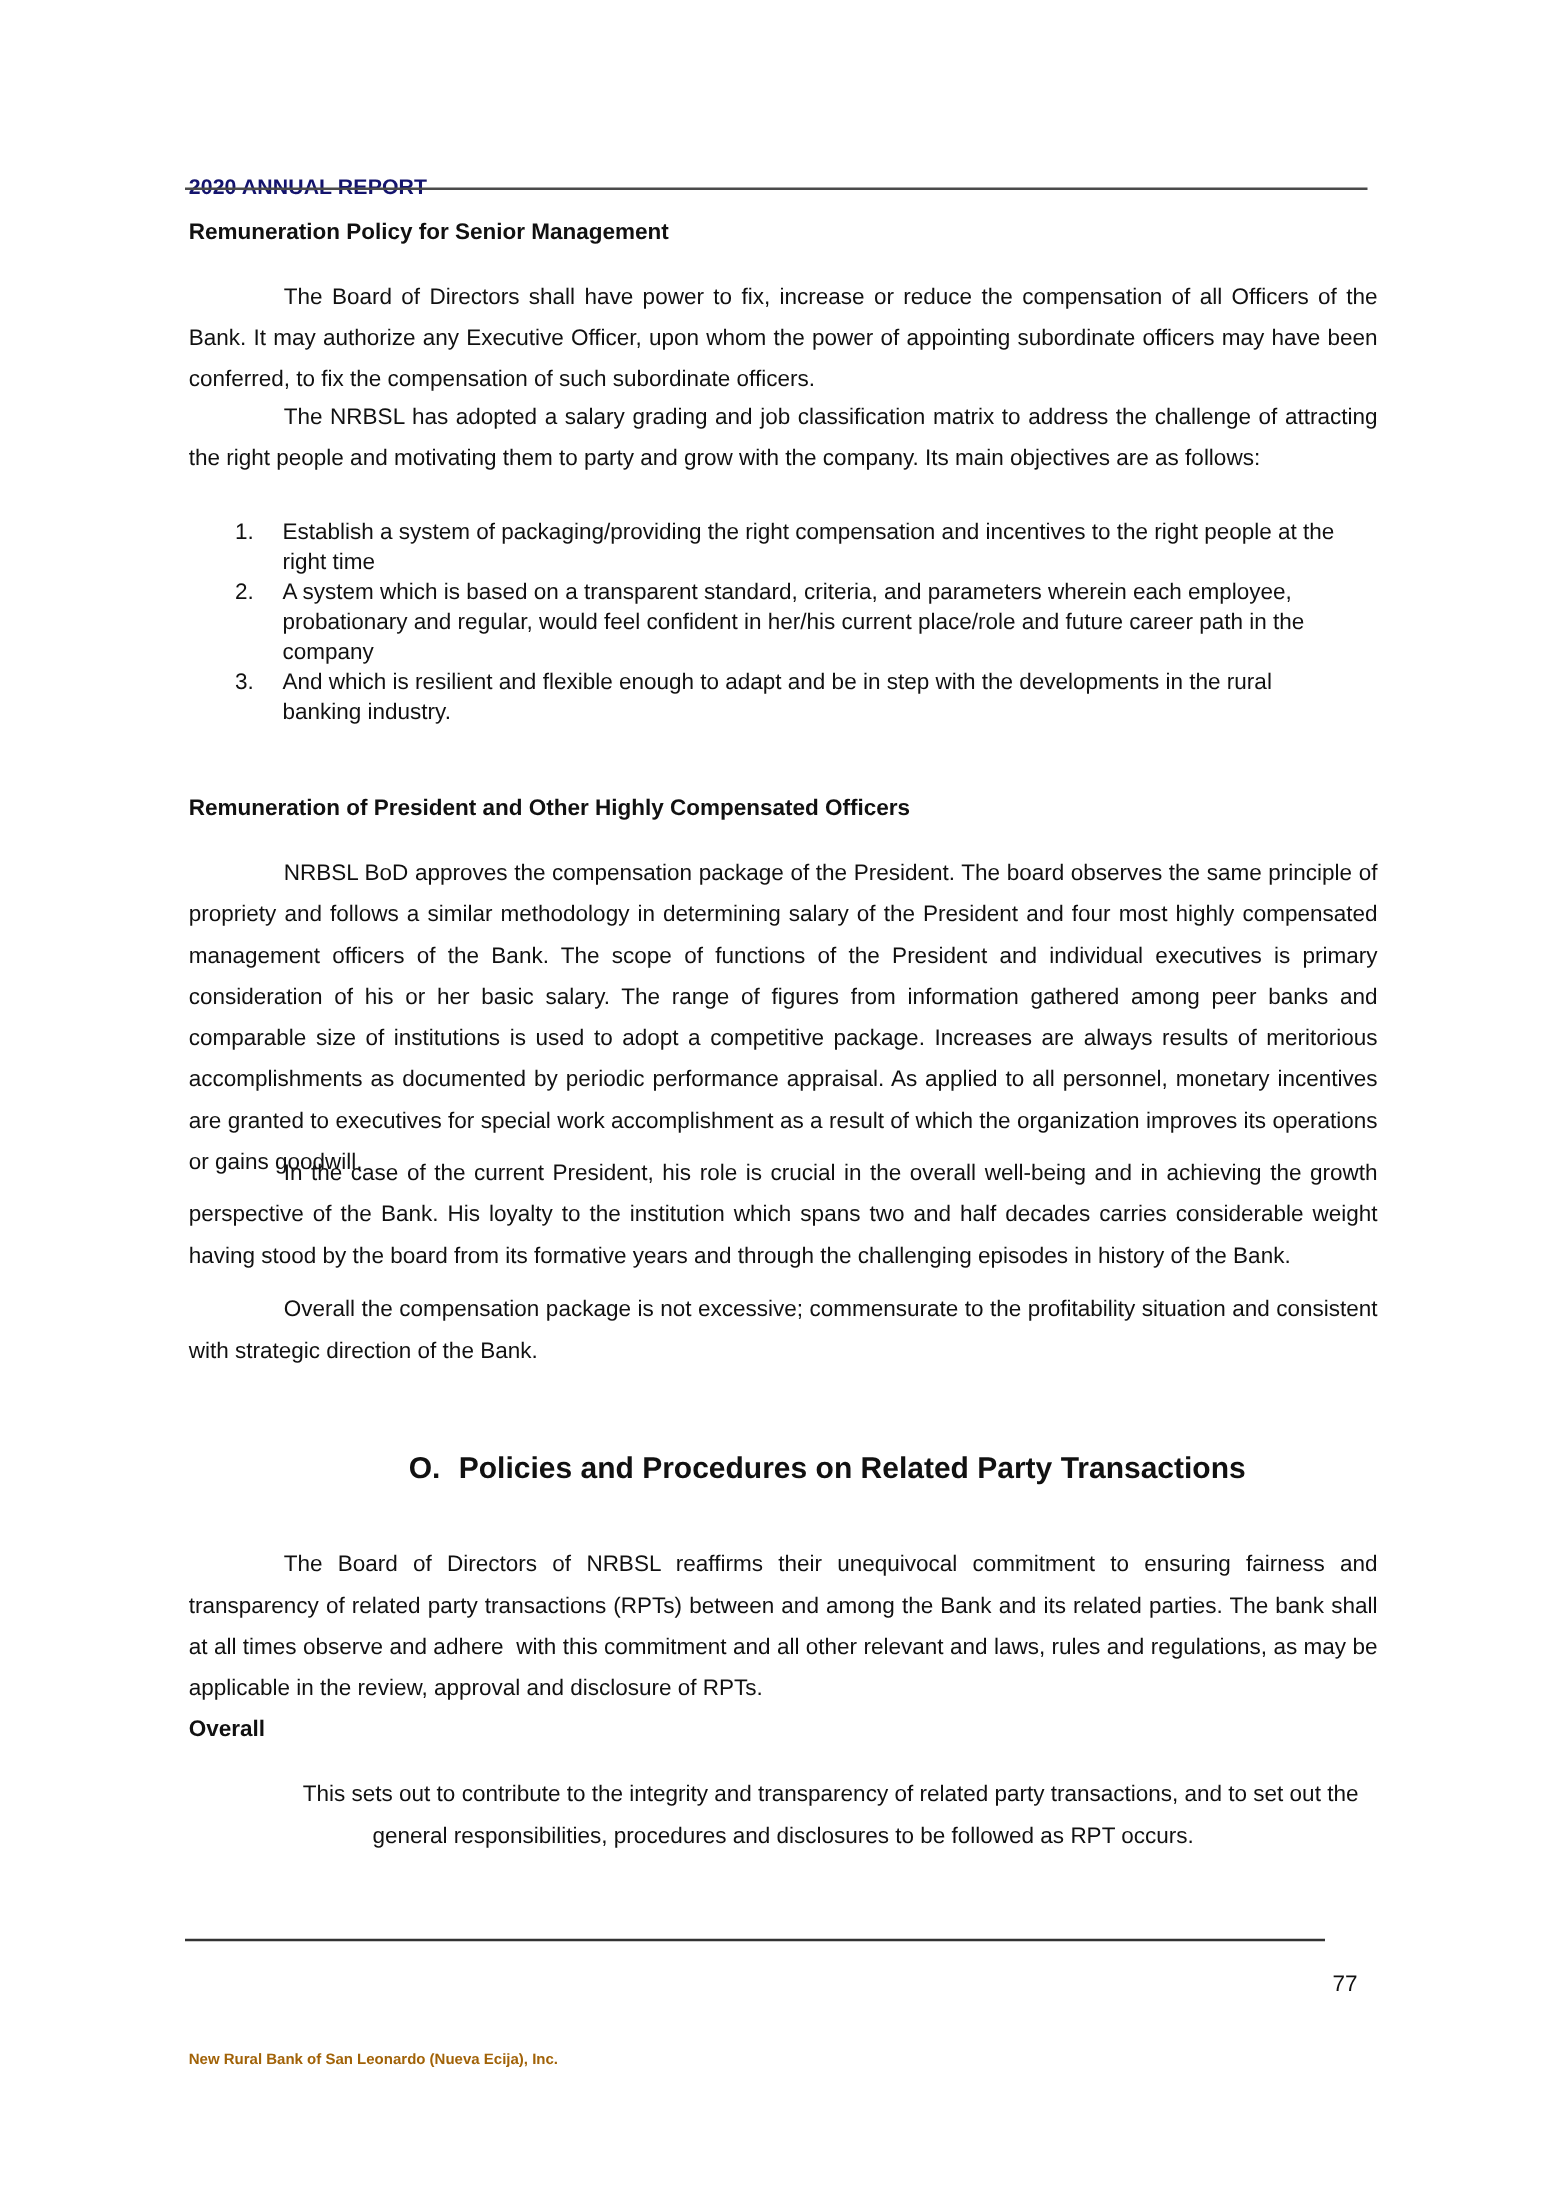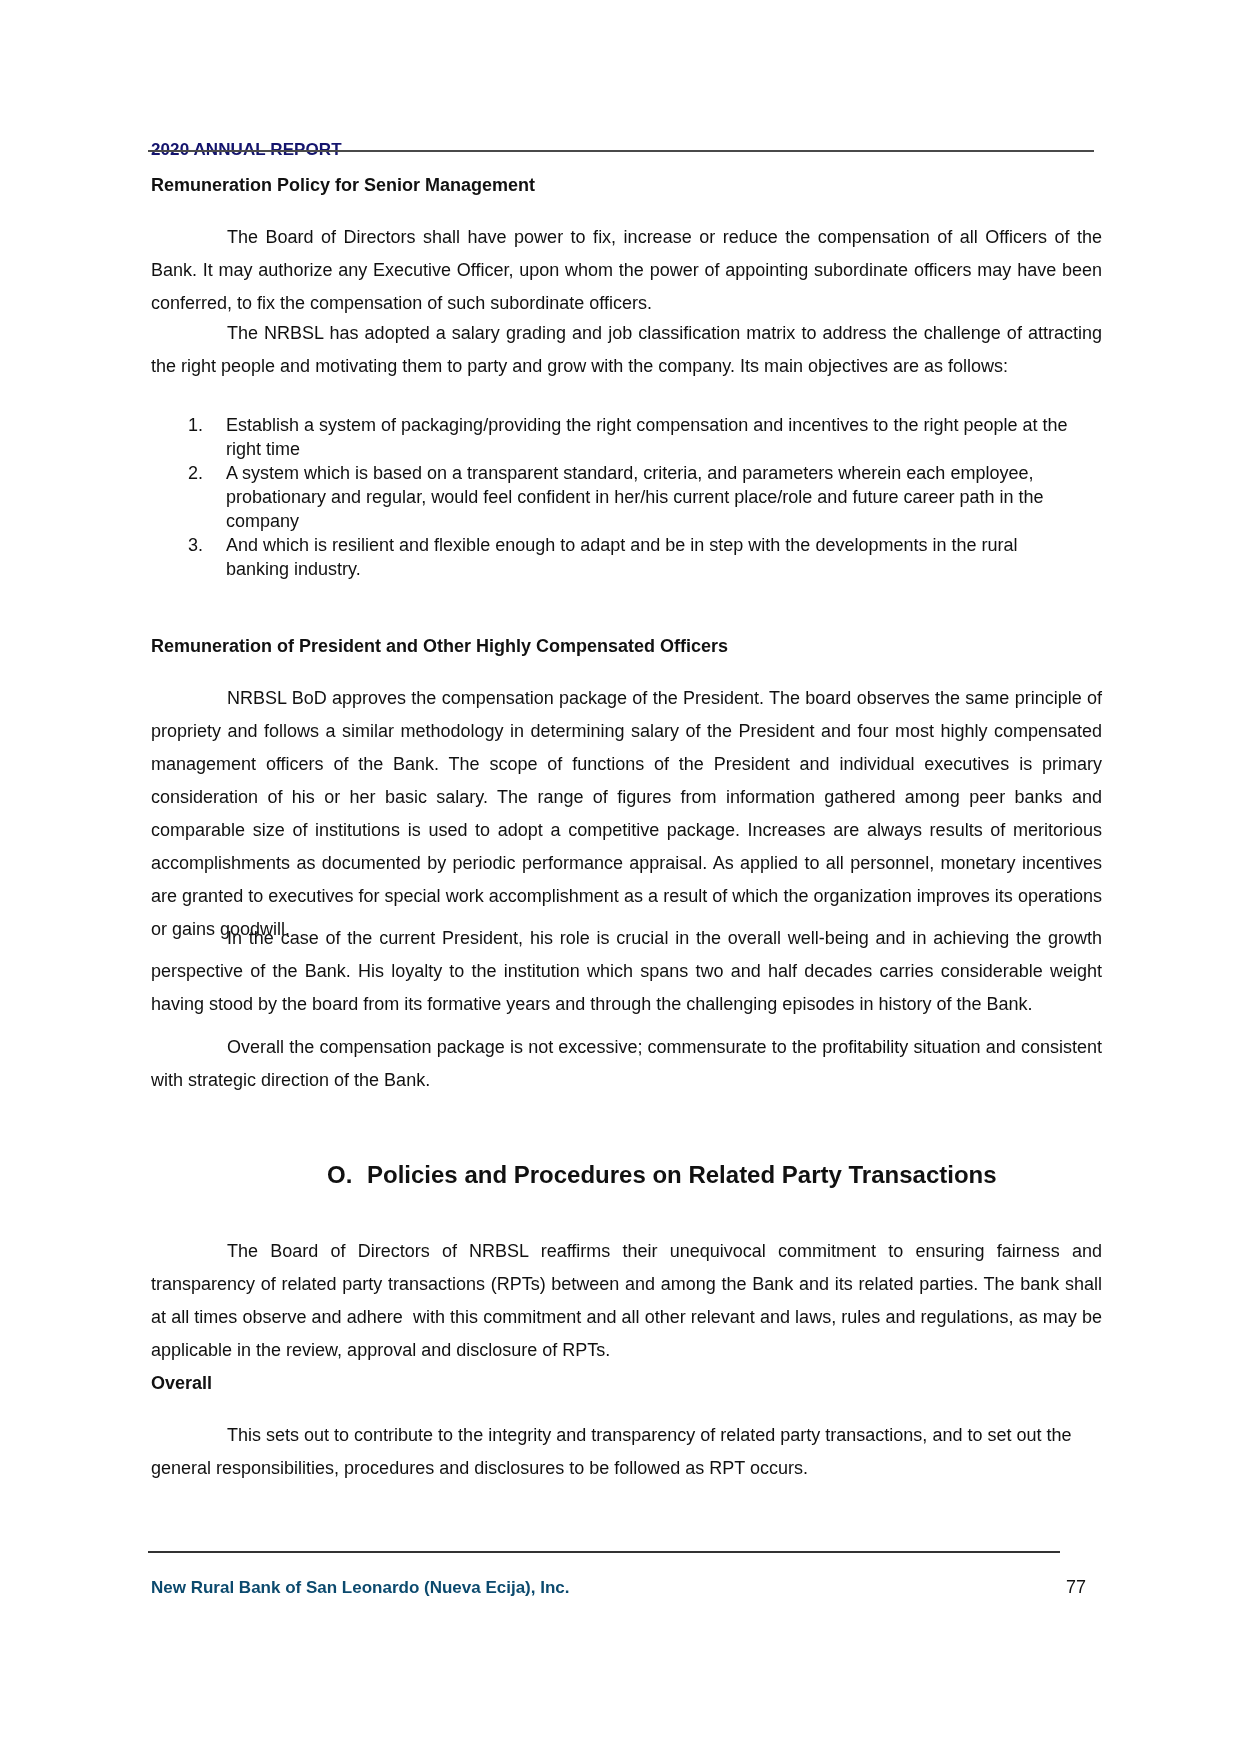--- a/index.html
+++ b/index.html
@@ -10,21 +10,21 @@
   .rule-top { left: 148px; top: 150px; width: 946px; height: 2px; background: #4a4a4a; }
   .rule-bottom { left: 148px; top: 1551px; width: 912px; height: 2px; background: #333; }
   .h { font-size: 18px; font-weight: bold; line-height: 24px; color: #111; }
   .p { left: 151px; width: 951px; font-size: 18px; line-height: 33px; text-align: justify; color: #111; }
   .p .indent { display: inline-block; width: 76px; }
   .list { left: 151px; width: 951px; font-size: 18px; line-height: 24px; margin: 0; padding: 0; list-style: none; }
   .list li { position: relative; padding-left: 75px; padding-right: 20px; }
   .list li .num { position: absolute; left: 37px; top: 0; }
   .centered-heading { left: 327px; top: 1163px; font-size: 24px; font-weight: bold; line-height: 24px; }
   .centered-heading .letter { display: inline-block; width: 40px; }
-  .footer-org { left: 151px; top: 1578px; font-size: 17px; font-weight: bold; color: #0c4a6e; }
+  .footer-org { left: 151px; top: 1640px; font-size: 12px; font-weight: bold; color: #a16207; }
   .footer-page { left: 1066px; top: 1577px; font-size: 18px; color: #111; text-align: center; }
 </style>
 </head>
 <body>
 
 <div class="abs running-header">2020 ANNUAL REPORT</div>
 <div class="abs rule-top"></div>
 
 <div class="abs h" style="left:151px; top:173px;">Remuneration Policy for Senior Management</div>
 
@@ -45,17 +45,17 @@
 <div class="abs p" style="top:922px;"><span class="indent"></span><span>In the case of the current President, his role is crucial in the overall well-being and in achieving the growth perspective of the Bank. His loyalty to the institution which spans two and half decades carries considerable weight having stood by the board from its formative years and through the challenging episodes in history of the Bank.</span></div>
 
 <div class="abs p" style="top:1031px;"><span class="indent"></span><span>Overall the compensation package is not excessive; commensurate to the profitability situation and consistent with strategic direction of the Bank.</span></div>
 
 <div class="abs centered-heading"><span class="letter">O.</span><span>Policies and Procedures on Related Party Transactions</span></div>
 
 <div class="abs p" style="top:1235px;"><span class="indent"></span><span style="white-space:pre-wrap;">The Board of Directors of NRBSL reaffirms their unequivocal commitment to ensuring fairness and transparency of related party transactions (RPTs) between and among the Bank and its related parties. The bank shall at all times observe and adhere  with this commitment and all other relevant and laws, rules and regulations, as may be applicable in the review, approval and disclosure of RPTs.</span></div>
 
 <div class="abs h" style="left:151px; top:1371px;">Overall</div>
 
-<div class="abs p" style="top:1419px; text-align:left;"><span class="indent"></span><span>This sets out to contribute to the integrity and transparency of related party transactions, and to set out the general responsibilities, procedures and disclosures to be followed as RPT occurs.</span></div>
+<div class="abs p" style="top:1419px; text-align:center;"><span class="indent"></span><span>This sets out to contribute to the integrity and transparency of related party transactions, and to set out the general responsibilities, procedures and disclosures to be followed as RPT occurs.</span></div>
 
 <div class="abs rule-bottom"></div>
 <div class="abs footer-org">New Rural Bank of San Leonardo (Nueva Ecija), Inc.</div>
 <div class="abs footer-page">77</div>
 
 </body></html>

